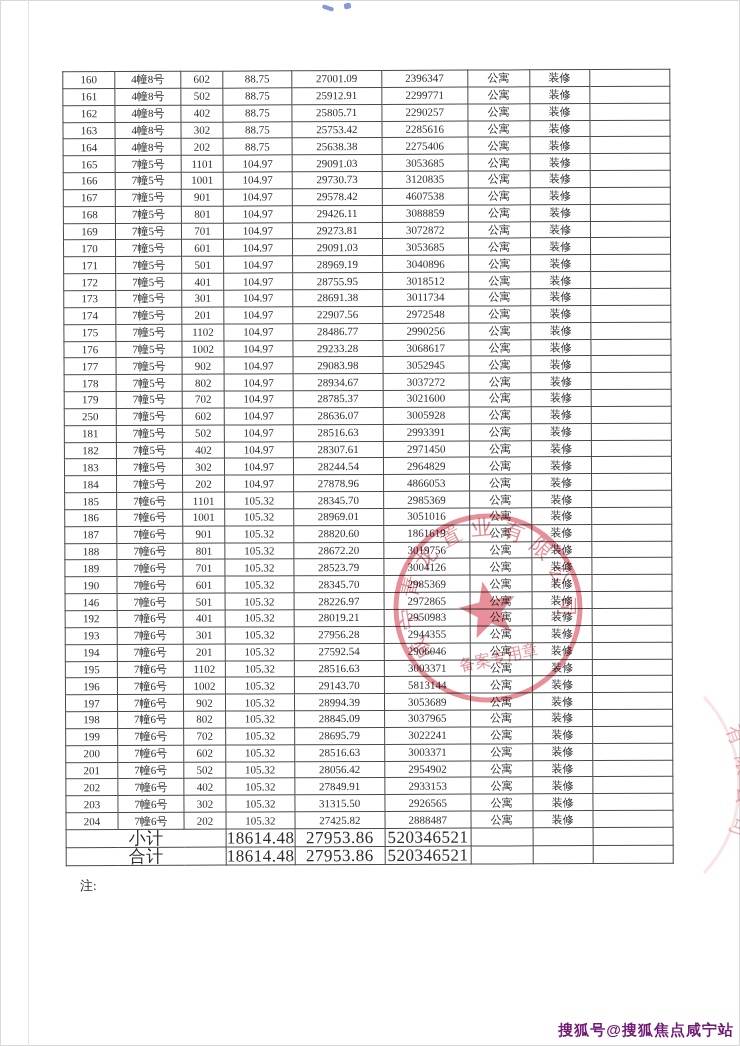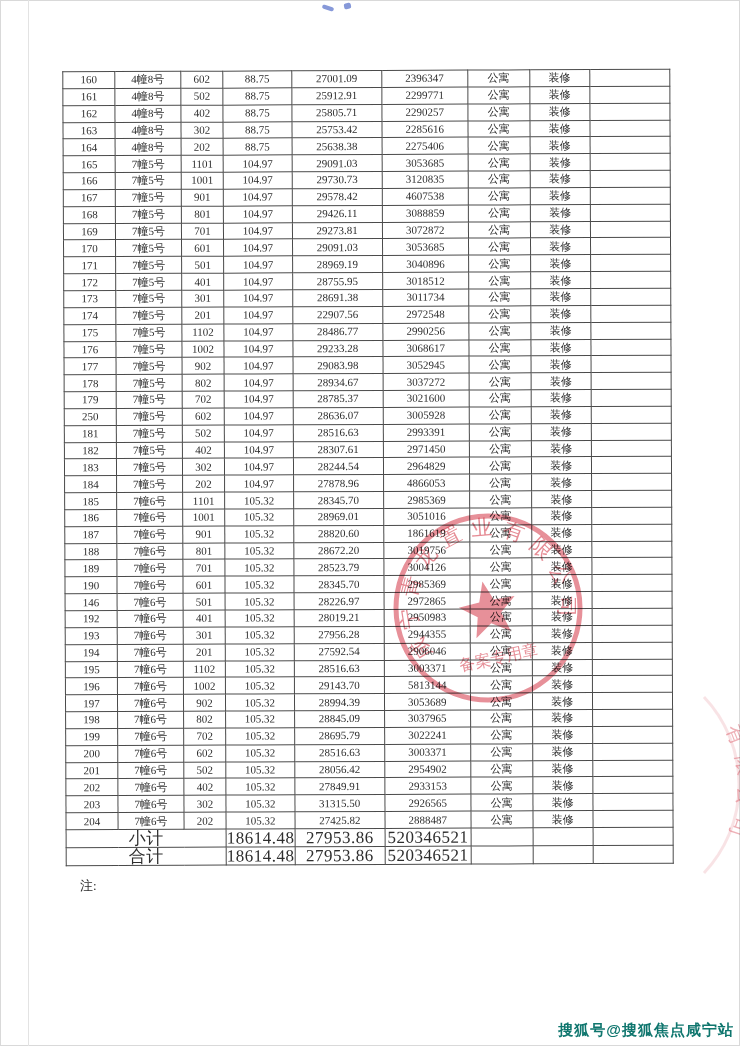--- a/index.html
+++ b/index.html
@@ -36,21 +36,21 @@
   .edge-stamp{
     position:absolute;left:642px;top:685px;width:110px;height:200px;
     mix-blend-mode:multiply;opacity:0.7;pointer-events:none;overflow:hidden;
   }
   .ink-mark{position:absolute;background:#4663c4;opacity:0.65;border-radius:2px;}
   .ink-mark.m1{left:322px;top:6px;width:12px;height:4px;transform:rotate(18deg);}
   .ink-mark.m2{left:344px;top:3px;width:7px;height:6px;transform:rotate(-12deg);}
 
   .watermark{
     position:absolute;right:6px;bottom:6px;
-    font-size:15px;font-weight:bold;color:#0f766e;
+    font-size:15px;font-weight:bold;color:#701a75;
     font-family:"Liberation Sans","DejaVu Sans",sans-serif;
     letter-spacing:1px;
   }
 </style>
 </head>
 <body>
 
 <div class="page-frame"></div>
 <div class="paper-edge"></div>
 

